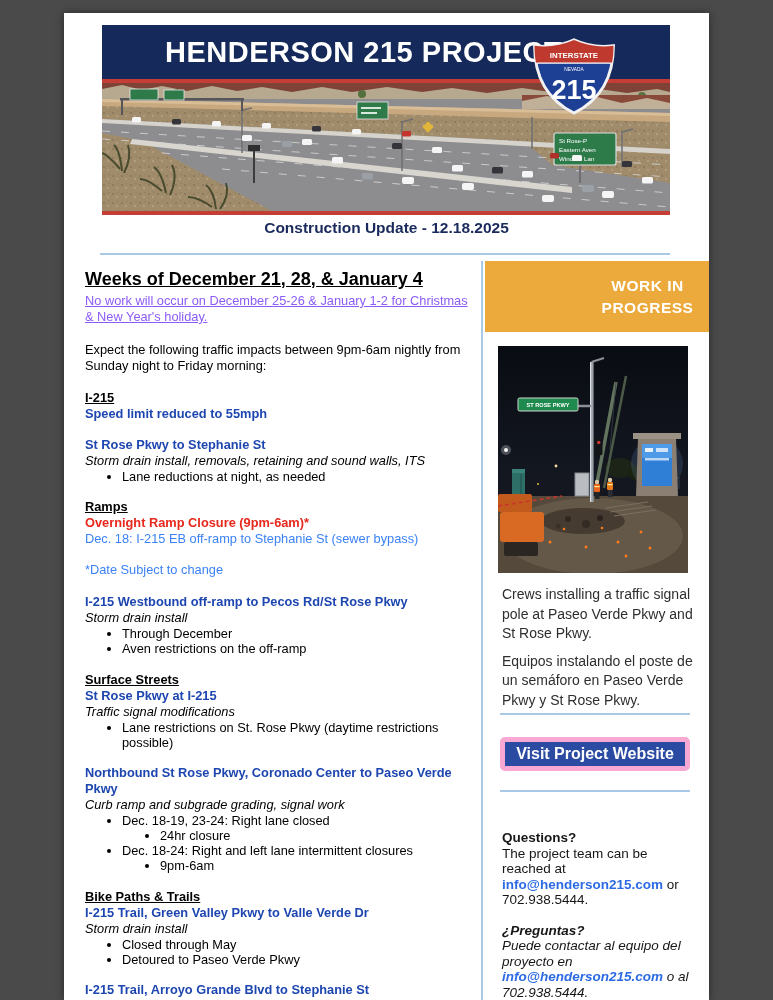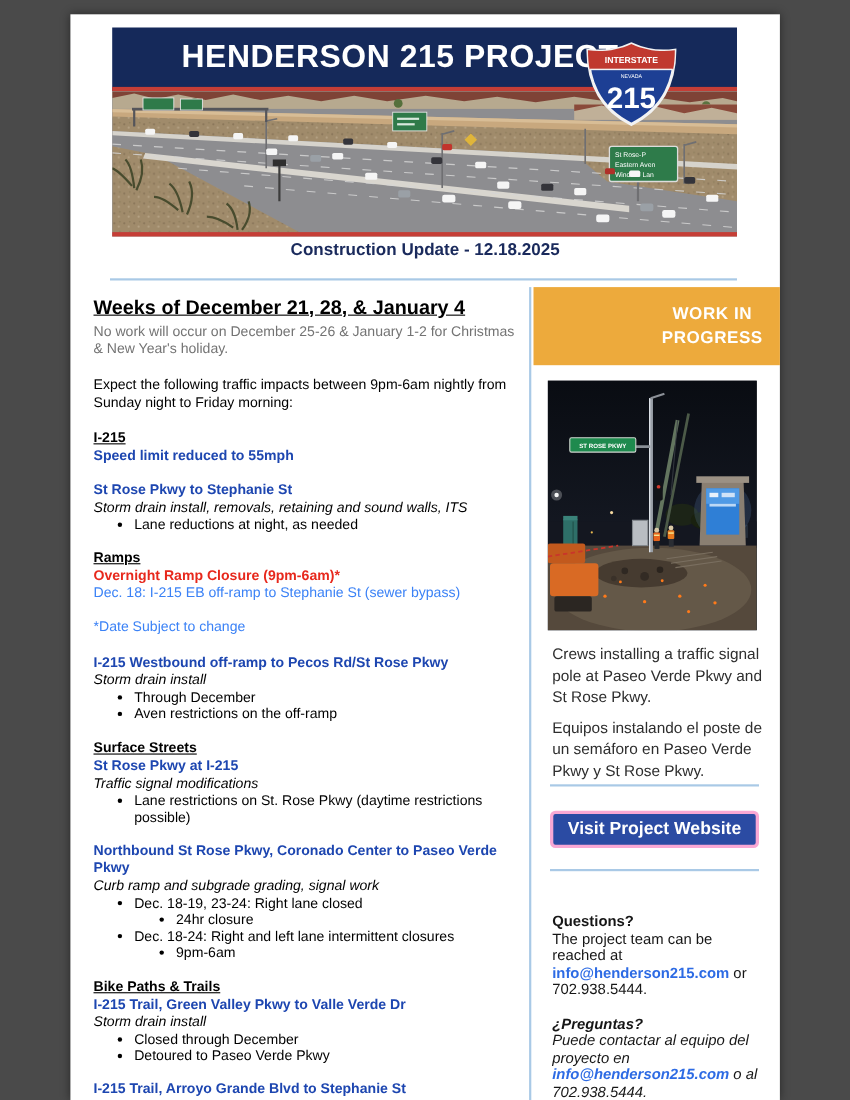--- a/index.html
+++ b/index.html
@@ -44,21 +44,21 @@
   .right-col{
     box-sizing:border-box;flex:1;border-left:2px solid #a9c9e6;padding:0 16px 0 2px;
   }
   .h-big{
     font-size:18px;line-height:22px;font-weight:bold;text-decoration:underline;
     margin:0 0 3px 0;color:#000;
   }
   .txt{margin:0;}
   .w390{max-width:392px;}
   .w370{max-width:370px;}
-  .blue{color:#737373;}
+  .blue{color:#8b5cf6;text-decoration:underline;}
   .blue-b{color:#1d46b0;font-weight:bold;}
   .red{color:#3b82f6;}
   .red-b{color:#e7281c;font-weight:bold;}
   .lbl{font-weight:bold;text-decoration:underline;}
   .it{font-style:italic;}
   .mt{margin-top:15px;}
   .mt2{margin-top:16px;}
   ul.b{margin:0;padding:0 0 0 37px;list-style:disc;}
   ul.b li{line-height:15px;}
   ul.b ul{margin:0;padding:0 0 0 38px;list-style:disc;}
@@ -73,21 +73,21 @@
   .photo2{width:190px;height:227px;margin:14px 0 0 13px;overflow:hidden;background:#0b0e15;}
   .photo2 svg{display:block;}
   .caption{width:202px;margin:12px 0 0 17px;font-size:14px;line-height:19.5px;color:#2e2e2e;}
   .caption p{margin:0;}
   .caption p + p{margin-top:8px;}
   .hr2{width:190px;margin:3px 0 0 15px;border:none;border-top:2px solid #a9c9e6;}
   .hr3{width:190px;margin:19px 0 0 15px;border:none;border-top:2px solid #a9c9e6;}
   .btn{
     display:flex;align-items:center;justify-content:center;
     width:190px;height:34px;margin:22px 0 0 15px;
-    background:#2b4ba3;border-radius:5px;border:3px solid #f9a8d4;box-sizing:border-box;
+    background:#2b4ba3;border-radius:5px;border:5px solid #f9a8d4;box-sizing:border-box;
     color:#fff;font-weight:bold;font-size:16px;cursor:pointer;
   }
   .qa{width:192px;margin:38px 0 0 17px;font-size:13.5px;line-height:15.5px;color:#161616;}
   .qa p{margin:0;}
   .qa-h{font-weight:bold;}
   .link{color:#2d6be4;font-weight:bold;cursor:pointer;}
   .es{font-style:italic;margin-top:15px;}
 </style>
 </head>
 <body>
@@ -285,21 +285,21 @@
           <ul>
             <li>9pm-6am</li>
           </ul>
         </li>
       </ul>
 
       <p class="txt lbl mt2">Bike Paths &amp; Trails</p>
       <p class="txt blue-b">I-215 Trail, Green Valley Pkwy to Valle Verde Dr</p>
       <p class="txt it">Storm drain install</p>
       <ul class="b">
-        <li>Closed through December</li>
+        <li>Closed through May</li>
         <li>Detoured to Paseo Verde Pkwy</li>
       </ul>
 
       <p class="txt blue-b mt">I-215 Trail, Arroyo Grande Blvd to Stephanie St</p>
     </div>
 
     <div class="right-col">
       <div class="wip">
         <div class="wip-text">WORK IN PROGRESS</div>
       </div>

